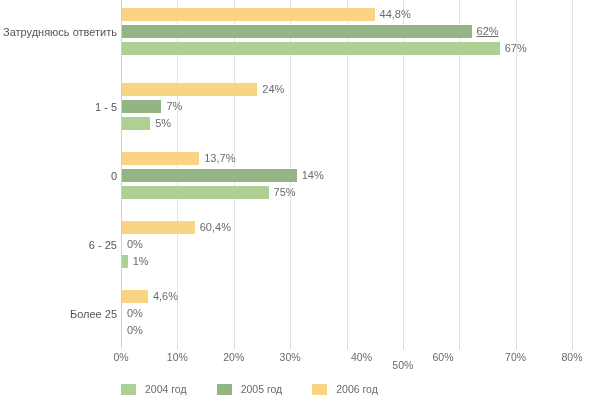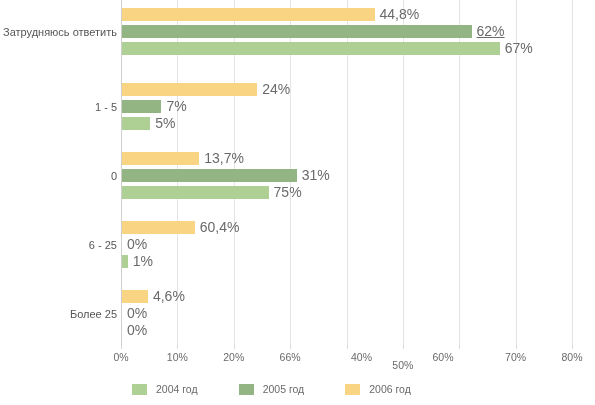--- a/index.html
+++ b/index.html
@@ -64,21 +64,21 @@
   
   .bar {
     position: absolute;
     left: 1px;
     height: 13px;
   }
   .bar-label {
     position: absolute;
     height: 13px;
     line-height: 13px;
-    font-size: 14px;
+    font-size: 11px;
     color: #6a6a6c;
     white-space: nowrap;
     padding-left: 5px;
   }
 
   
   #x-axis {
     position: absolute;
     left: 121px;
     top: 345px;
@@ -108,21 +108,20 @@
     left: 121px;
     top: 380px;
     height: 18px;
     display: flex;
     align-items: center;
   }
   .legend-item {
     display: flex;
     align-items: center;
     margin-right: 30px;
-    margin-left: 11px;
   }
   .legend-swatch {
     width: 15px;
     height: 11px;
     margin-right: 9px;
   }
   .legend-text {
     font-size: 10.5px;
     line-height: 12px;
     color: #6a6a6c;
@@ -162,21 +161,21 @@
         <div class="bar-label" style="top: 42px; left: 378.712px;">67%</div>
         <div class="bar" style="top: 83px; width: 135.3px; background: rgb(249, 213, 131);"></div>
         <div class="bar-label" style="top: 83px; left: 136.3px;">24%</div>
         <div class="bar" style="top: 100px; width: 39.4625px; background: rgb(147, 181, 132);"></div>
         <div class="bar-label" style="top: 100px; left: 40.4625px;">7%</div>
         <div class="bar" style="top: 117px; width: 28.1875px; background: rgb(174, 208, 148);"></div>
         <div class="bar-label" style="top: 117px; left: 29.1875px;">5%</div>
         <div class="bar" style="top: 152px; width: 77.2338px; background: rgb(249, 213, 131);"></div>
         <div class="bar-label" style="top: 152px; left: 78.2338px;">13,7%</div>
         <div class="bar" style="top: 169px; width: 174.762px; background: rgb(147, 181, 132);"></div>
-        <div class="bar-label" style="top: 169px; left: 175.762px;">31%</div>
+        <div class="bar-label" style="top: 169px; left: 175.762px;">14%</div>
         <div class="bar" style="top: 186px; width: 146.575px; background: rgb(174, 208, 148);"></div>
         <div class="bar-label" style="top: 186px; left: 147.575px;">75%</div>
         <div class="bar" style="top: 221px; width: 72.7237px; background: rgb(249, 213, 131);"></div>
         <div class="bar-label" style="top: 221px; left: 73.7237px;">60,4%</div>
         <div class="bar-label" style="top: 238px; left: 1px;">0%</div>
         <div class="bar" style="top: 255px; width: 5.6375px; background: rgb(174, 208, 148);"></div>
         <div class="bar-label" style="top: 255px; left: 6.6375px;">1%</div>
         <div class="bar" style="top: 290px; width: 25.9325px; background: rgb(249, 213, 131);"></div>
         <div class="bar-label" style="top: 290px; left: 26.9325px;">4,6%</div>
         <div class="bar-label" style="top: 307px; left: 1px;">0%</div>
@@ -185,21 +184,21 @@
   </div>
 
   <div id="x-axis">
       <div class="tick-mark" style="left: 0px;"></div>
       <div class="tick-text" style="left: 0px;">0%</div>
       <div class="tick-mark" style="left: 56.375px;"></div>
       <div class="tick-text" style="left: 56.375px;">10%</div>
       <div class="tick-mark" style="left: 112.75px;"></div>
       <div class="tick-text" style="left: 112.75px;">20%</div>
       <div class="tick-mark" style="left: 169.125px;"></div>
-      <div class="tick-text" style="left: 169.125px;">66%</div>
+      <div class="tick-text" style="left: 169.125px;">30%</div>
       <div class="tick-mark" style="left: 225.5px;"></div>
       <div class="tick-text" style="left: 225.5px; margin-left: 15px;">40%</div>
       <div class="tick-mark" style="left: 281.875px;"></div>
       <div class="tick-text" style="left: 281.875px; margin-top: 8px;">50%</div>
       <div class="tick-mark" style="left: 338.25px;"></div>
       <div class="tick-text" style="left: 322px; text-align: center;">60%</div>
       <div class="tick-mark" style="left: 394.625px;"></div>
       <div class="tick-text" style="left: 394.625px;">70%</div>
       <div class="tick-mark" style="left: 451px;"></div>
       <div class="tick-text" style="left: 451px;">80%</div>

